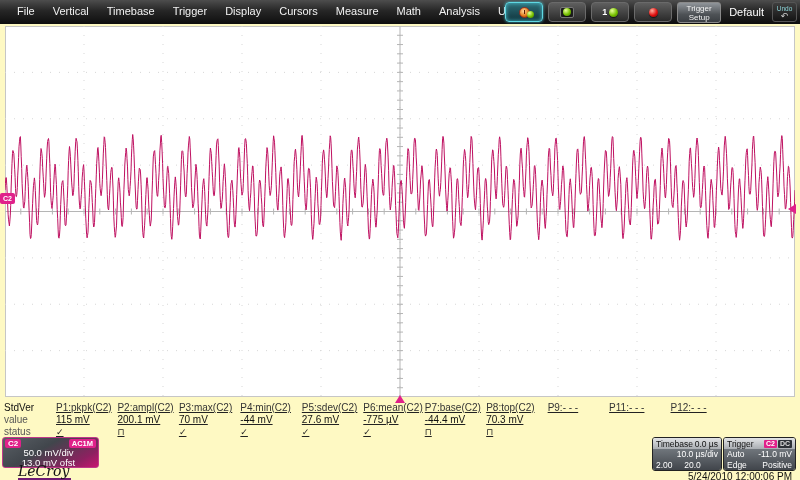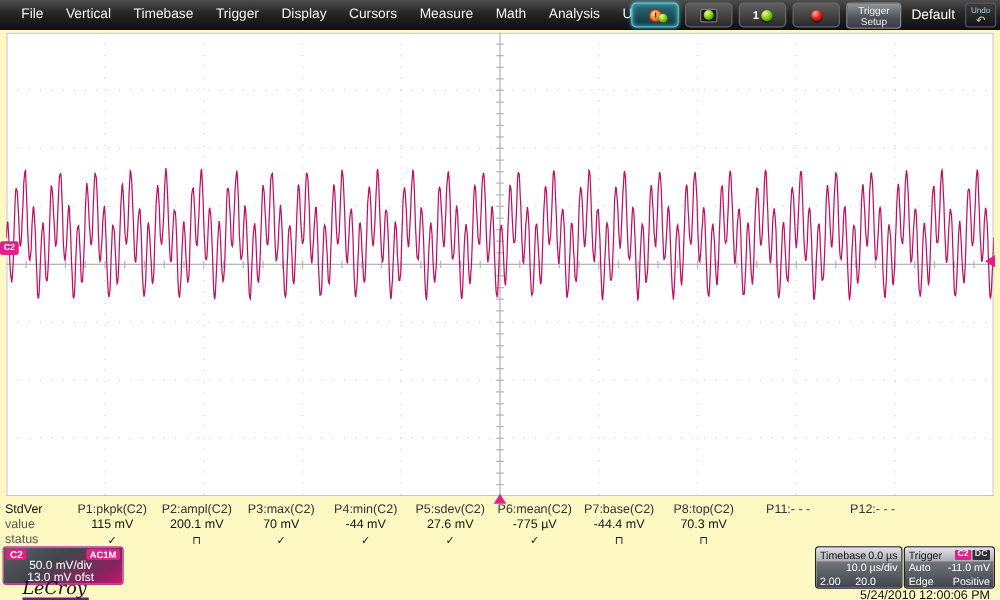--- a/index.html
+++ b/index.html
@@ -61,21 +61,21 @@
   }
   .trig-time-marker {
     position:absolute; left:390px; bottom:-6px; width:0; height:0; z-index:3;
     border-left:5px solid transparent; border-right:5px solid transparent;
     border-bottom:8px solid #e0218a;
   }
   
   .meas-rowlabels { position:absolute; left:4px; top:402px; font-size:10px; line-height:12px; color:#555; }
   .meas-rowlabels .hdr { color:#111; font-weight:normal; }
   .meas-cols { position:absolute; left:56px; top:402px; width:676px; display:flex; }
-  .mcol { flex:1; text-align:center; font-size:10px; line-height:12px; color:#222; overflow:visible; white-space:nowrap; }
+  .mcol { flex:1; text-align:left; font-size:10px; line-height:12px; color:#222; overflow:visible; white-space:nowrap;text-decoration:underline; }
   .mcol .mlabel { color:#333; }
   .mcol .mvalue { color:#111; }
   .mcol .mstatus { font-size:9px; color:#222; height:12px; }
   
   .ch-box {
     position:absolute; left:2px; top:437px; width:97px; height:31px;
     border:1px solid #c0398a; border-radius:3px;
     background:linear-gradient(150deg,#5a6066 0%,#41464c 40%,#8c2160 80%,#c81570 100%);
     color:#fff; font-size:9.5px; overflow:hidden;
   }
@@ -312,20 +312,25 @@
       <div class="mlabel">P7:base(C2)</div>
       <div class="mvalue">-44.4 mV</div>
       <div class="mstatus">⊓</div>
     </div>
     <div class="mcol">
       <div class="mlabel">P8:top(C2)</div>
       <div class="mvalue">70.3 mV</div>
       <div class="mstatus">⊓</div>
     </div>
     <div class="mcol">
+      <div class="mlabel">P9:- - -</div>
+      <div class="mvalue"></div>
+      <div class="mstatus"></div>
+    </div>
+    <div class="mcol">
       <div class="mlabel">P11:- - -</div>
       <div class="mvalue"></div>
       <div class="mstatus"></div>
     </div>
     <div class="mcol">
       <div class="mlabel">P12:- - -</div>
       <div class="mvalue"></div>
       <div class="mstatus"></div>
     </div>
   </div>

